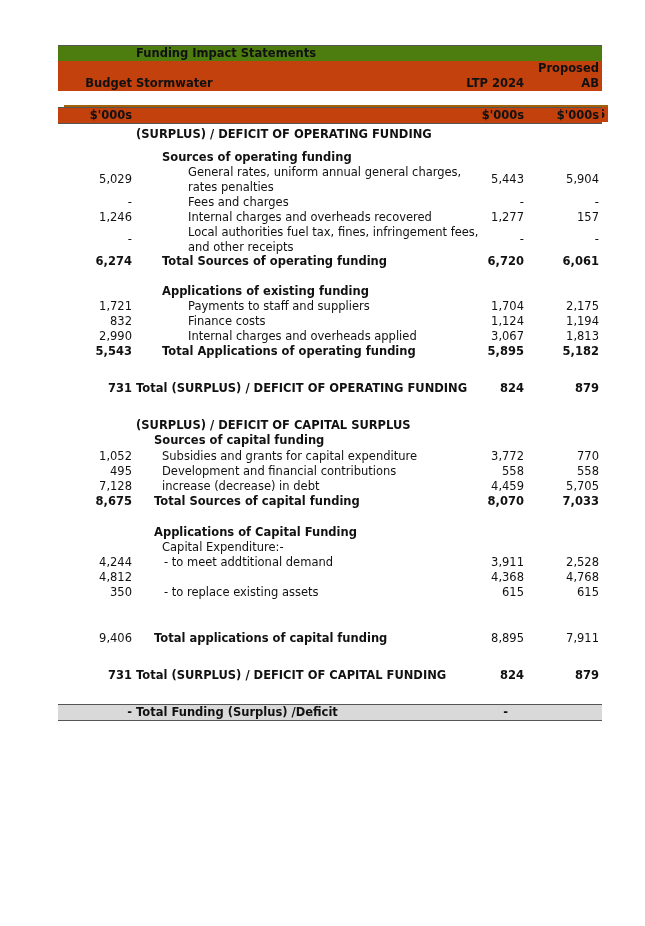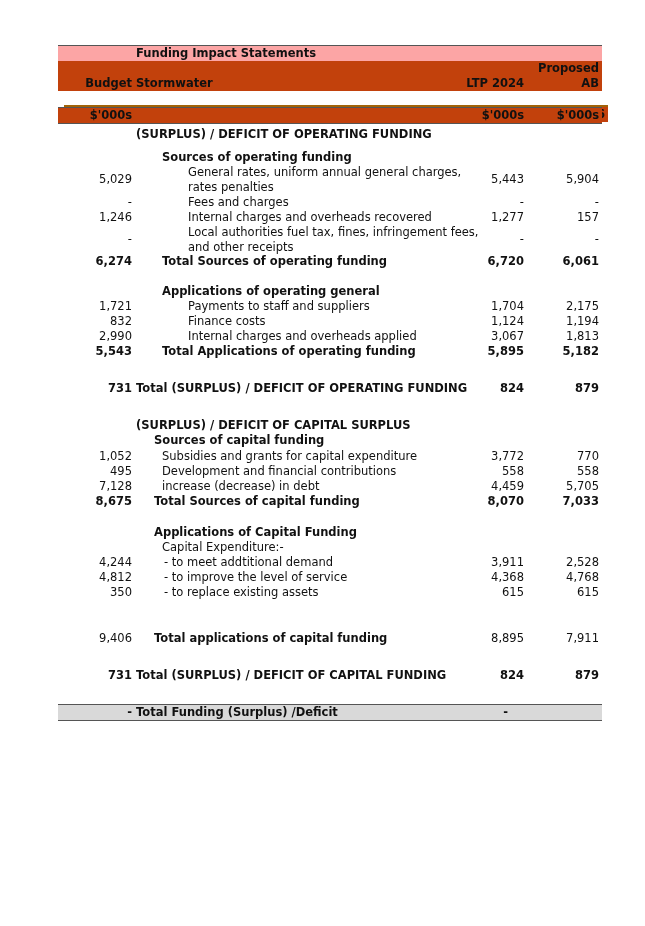--- a/index.html
+++ b/index.html
@@ -9,21 +9,21 @@
       font-size: 11.5px; color: #111;
     }
     .sheet { position: absolute; left: 58px; top: 45px; width: 544px; }
     .row { position: relative; height: 15px; line-height: 15px; white-space: nowrap; }
     .c-budget { position: absolute; left: 0; width: 74px; text-align: right; }
     .c-label { position: absolute; left: 78px; }
     .c-ltp { position: absolute; left: 380px; width: 86px; text-align: right; }
     .c-ab { position: absolute; left: 466px; width: 75px; text-align: right; }
     .b { font-weight: bold; }
     .hdr { background: #c2410c; font-weight: bold; }
-    .hdr-title { background: #fca5a5; border-top: 1px solid #555; border-bottom: 1px solid #555; height: 15px; }
+    .hdr-title { background: #4d7c0f; border-top: 1px solid #555; border-bottom: 1px solid #555; height: 15px; }
     .ind1 { left: 104px; }
     .ind2 { left: 130px; }
     .ind-cap { left: 96px; }
     .ind-capx { left: 104px; text-align: center; }
     .ind-capd { left: 106px; }
     .two-line { height: 30px; }
     .two-line .c-budget, .two-line .c-ltp, .two-line .c-ab { top: 7px; }
     .two-line .c-label { line-height: 15px; }
     .footer { background: #d9d9d9; border-top: 1px solid #555; border-bottom: 1px solid #555; font-weight: bold; }
     .abs { position: absolute; left: 0; width: 544px; }
@@ -96,21 +96,21 @@
     <span class="c-ab">-</span>
   </div>
   <div class="abs row b" style="top:209px;">
     <span class="c-budget">6,274</span>
     <span class="c-label ind1">Total Sources of operating funding</span>
     <span class="c-ltp">6,720</span>
     <span class="c-ab">6,061</span>
   </div>
 
   <div class="abs row b" style="top:239px;">
-    <span class="c-label ind1">Applications of operating general</span>
+    <span class="c-label ind1">Applications of existing funding</span>
   </div>
   <div class="abs row" style="top:254px;">
     <span class="c-budget">1,721</span>
     <span class="c-label ind2">Payments to staff and suppliers</span>
     <span class="c-ltp">1,704</span>
     <span class="c-ab">2,175</span>
   </div>
   <div class="abs row" style="top:269px;">
     <span class="c-budget">832</span>
     <span class="c-label ind2">Finance costs</span>
@@ -175,21 +175,20 @@
     <span class="c-label ind-capx">Capital Expenditure:-</span>
   </div>
   <div class="abs row" style="top:510px;">
     <span class="c-budget">4,244</span>
     <span class="c-label ind-capd">- to meet addtitional demand</span>
     <span class="c-ltp">3,911</span>
     <span class="c-ab">2,528</span>
   </div>
   <div class="abs row" style="top:525px;">
     <span class="c-budget">4,812</span>
-    <span class="c-label ind-capd">- to improve the level of service</span>
     <span class="c-ltp">4,368</span>
     <span class="c-ab">4,768</span>
   </div>
   <div class="abs row" style="top:540px;">
     <span class="c-budget">350</span>
     <span class="c-label ind-capd">- to replace existing assets</span>
     <span class="c-ltp">615</span>
     <span class="c-ab">615</span>
   </div>
 

